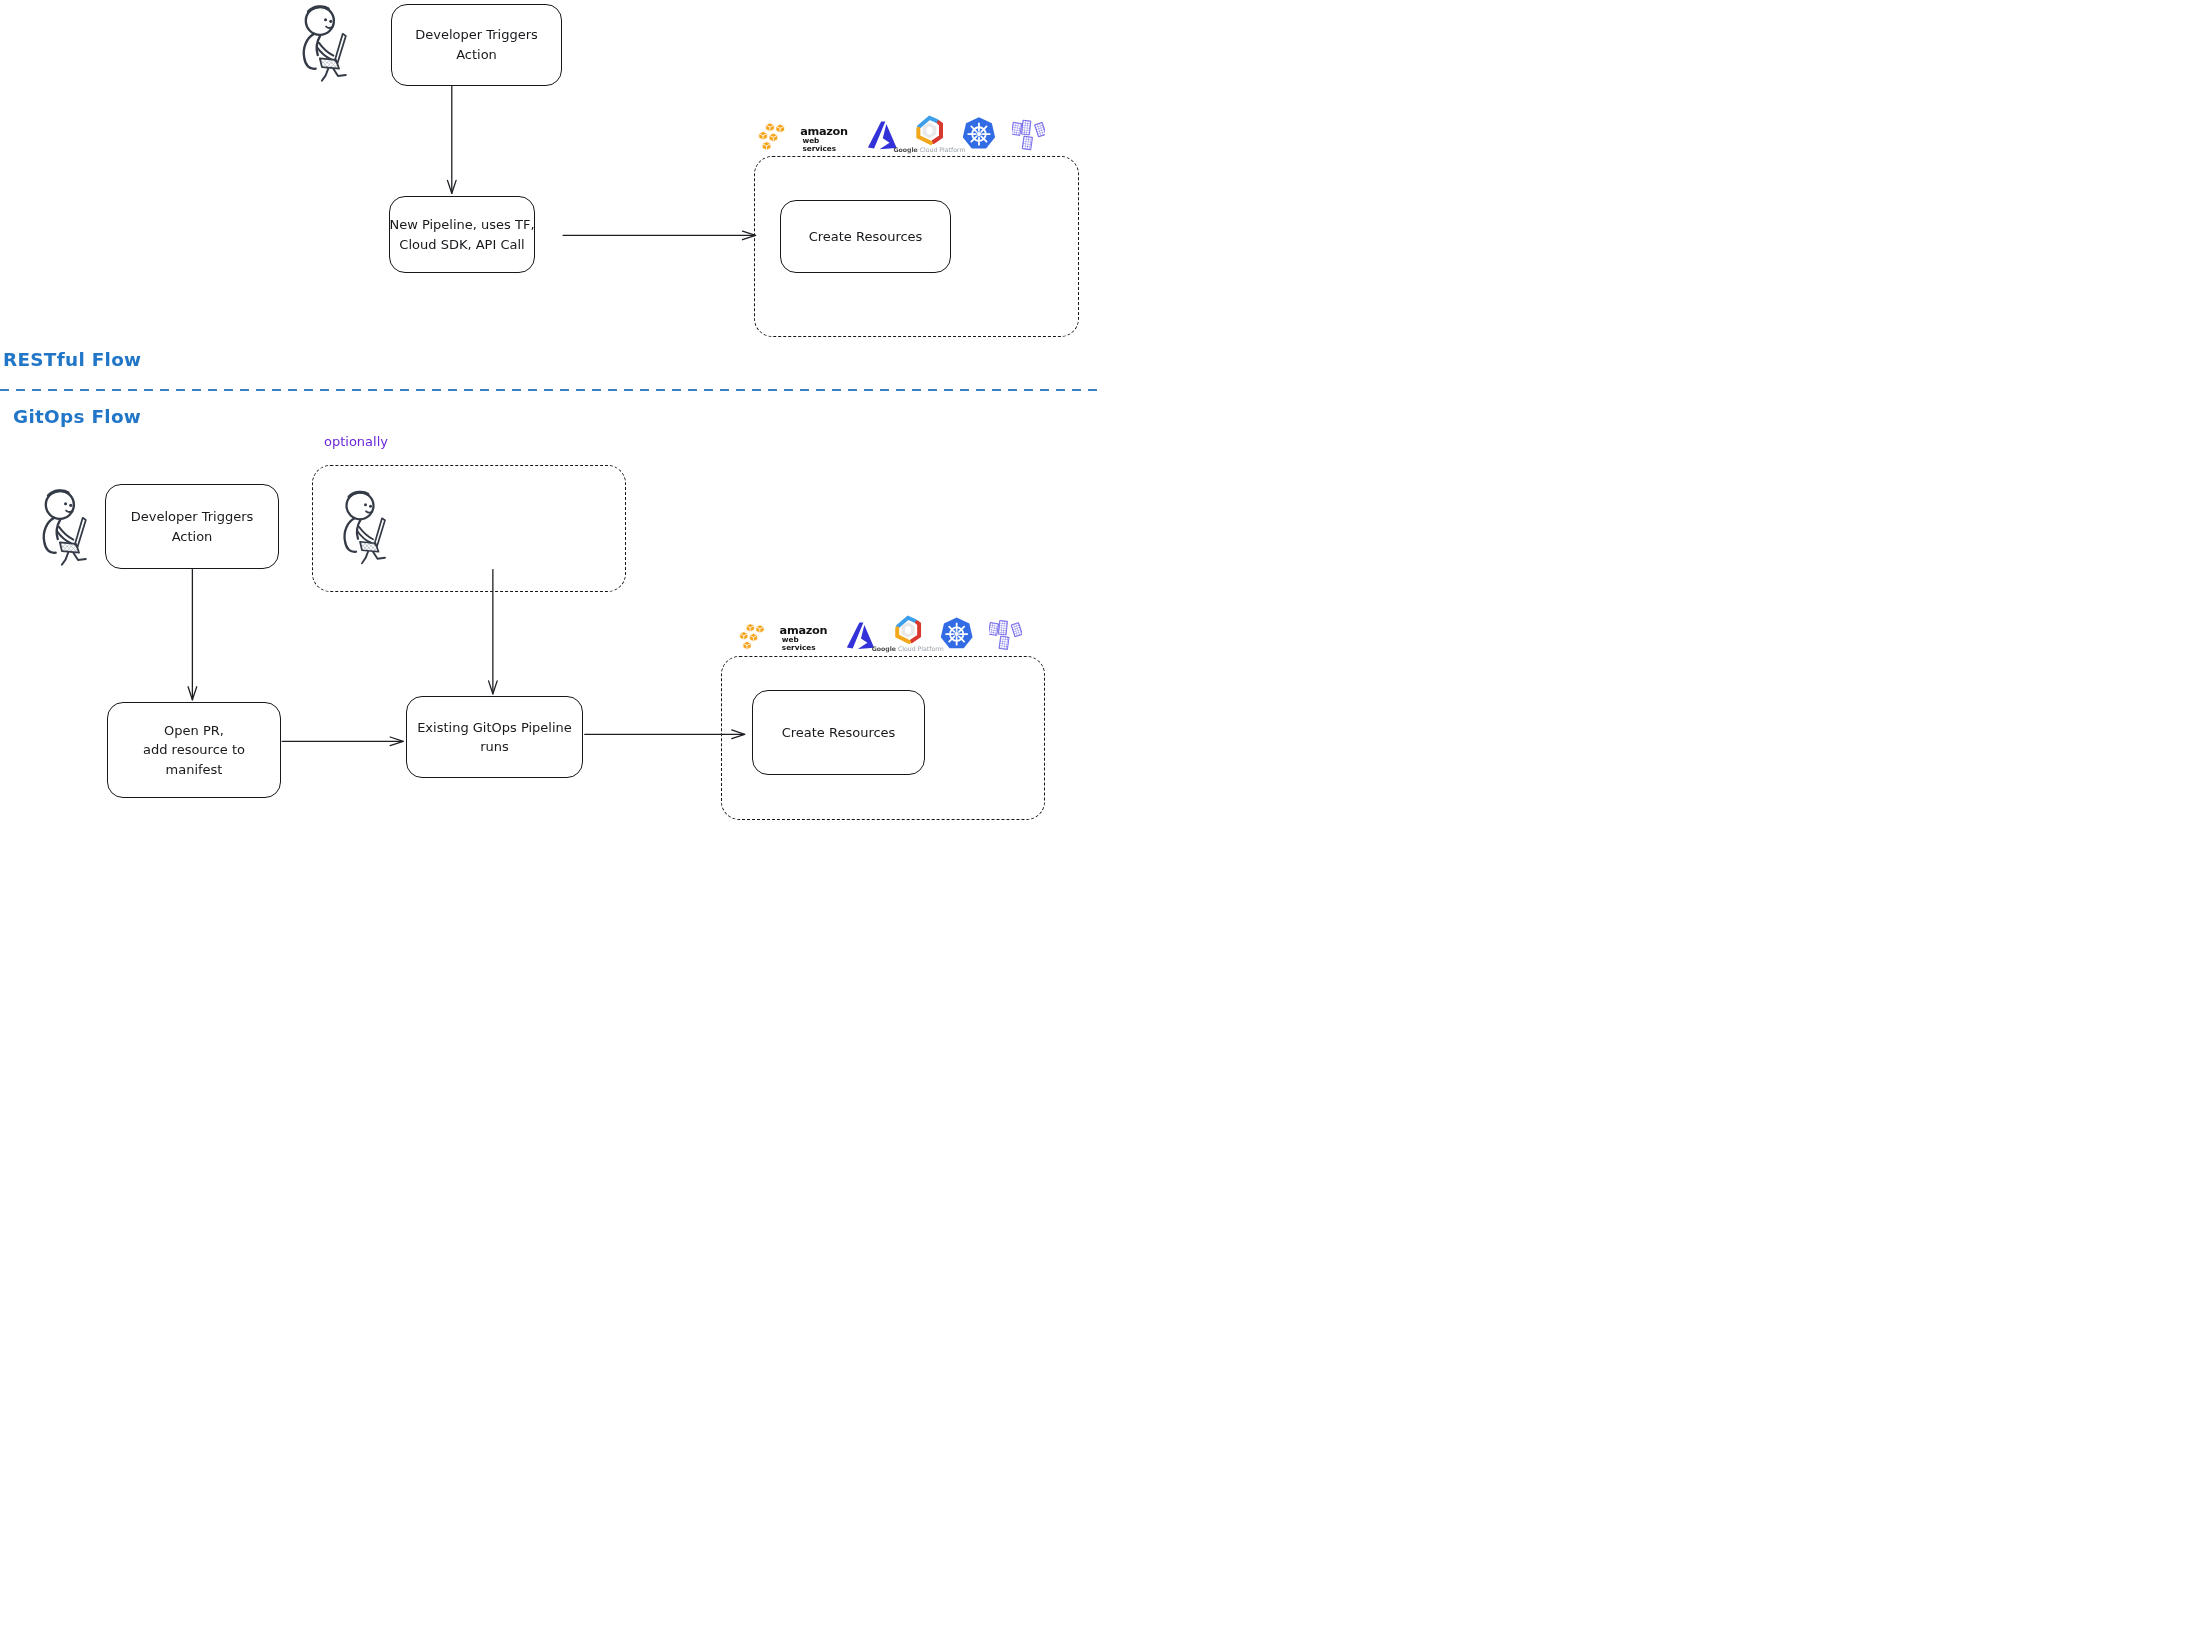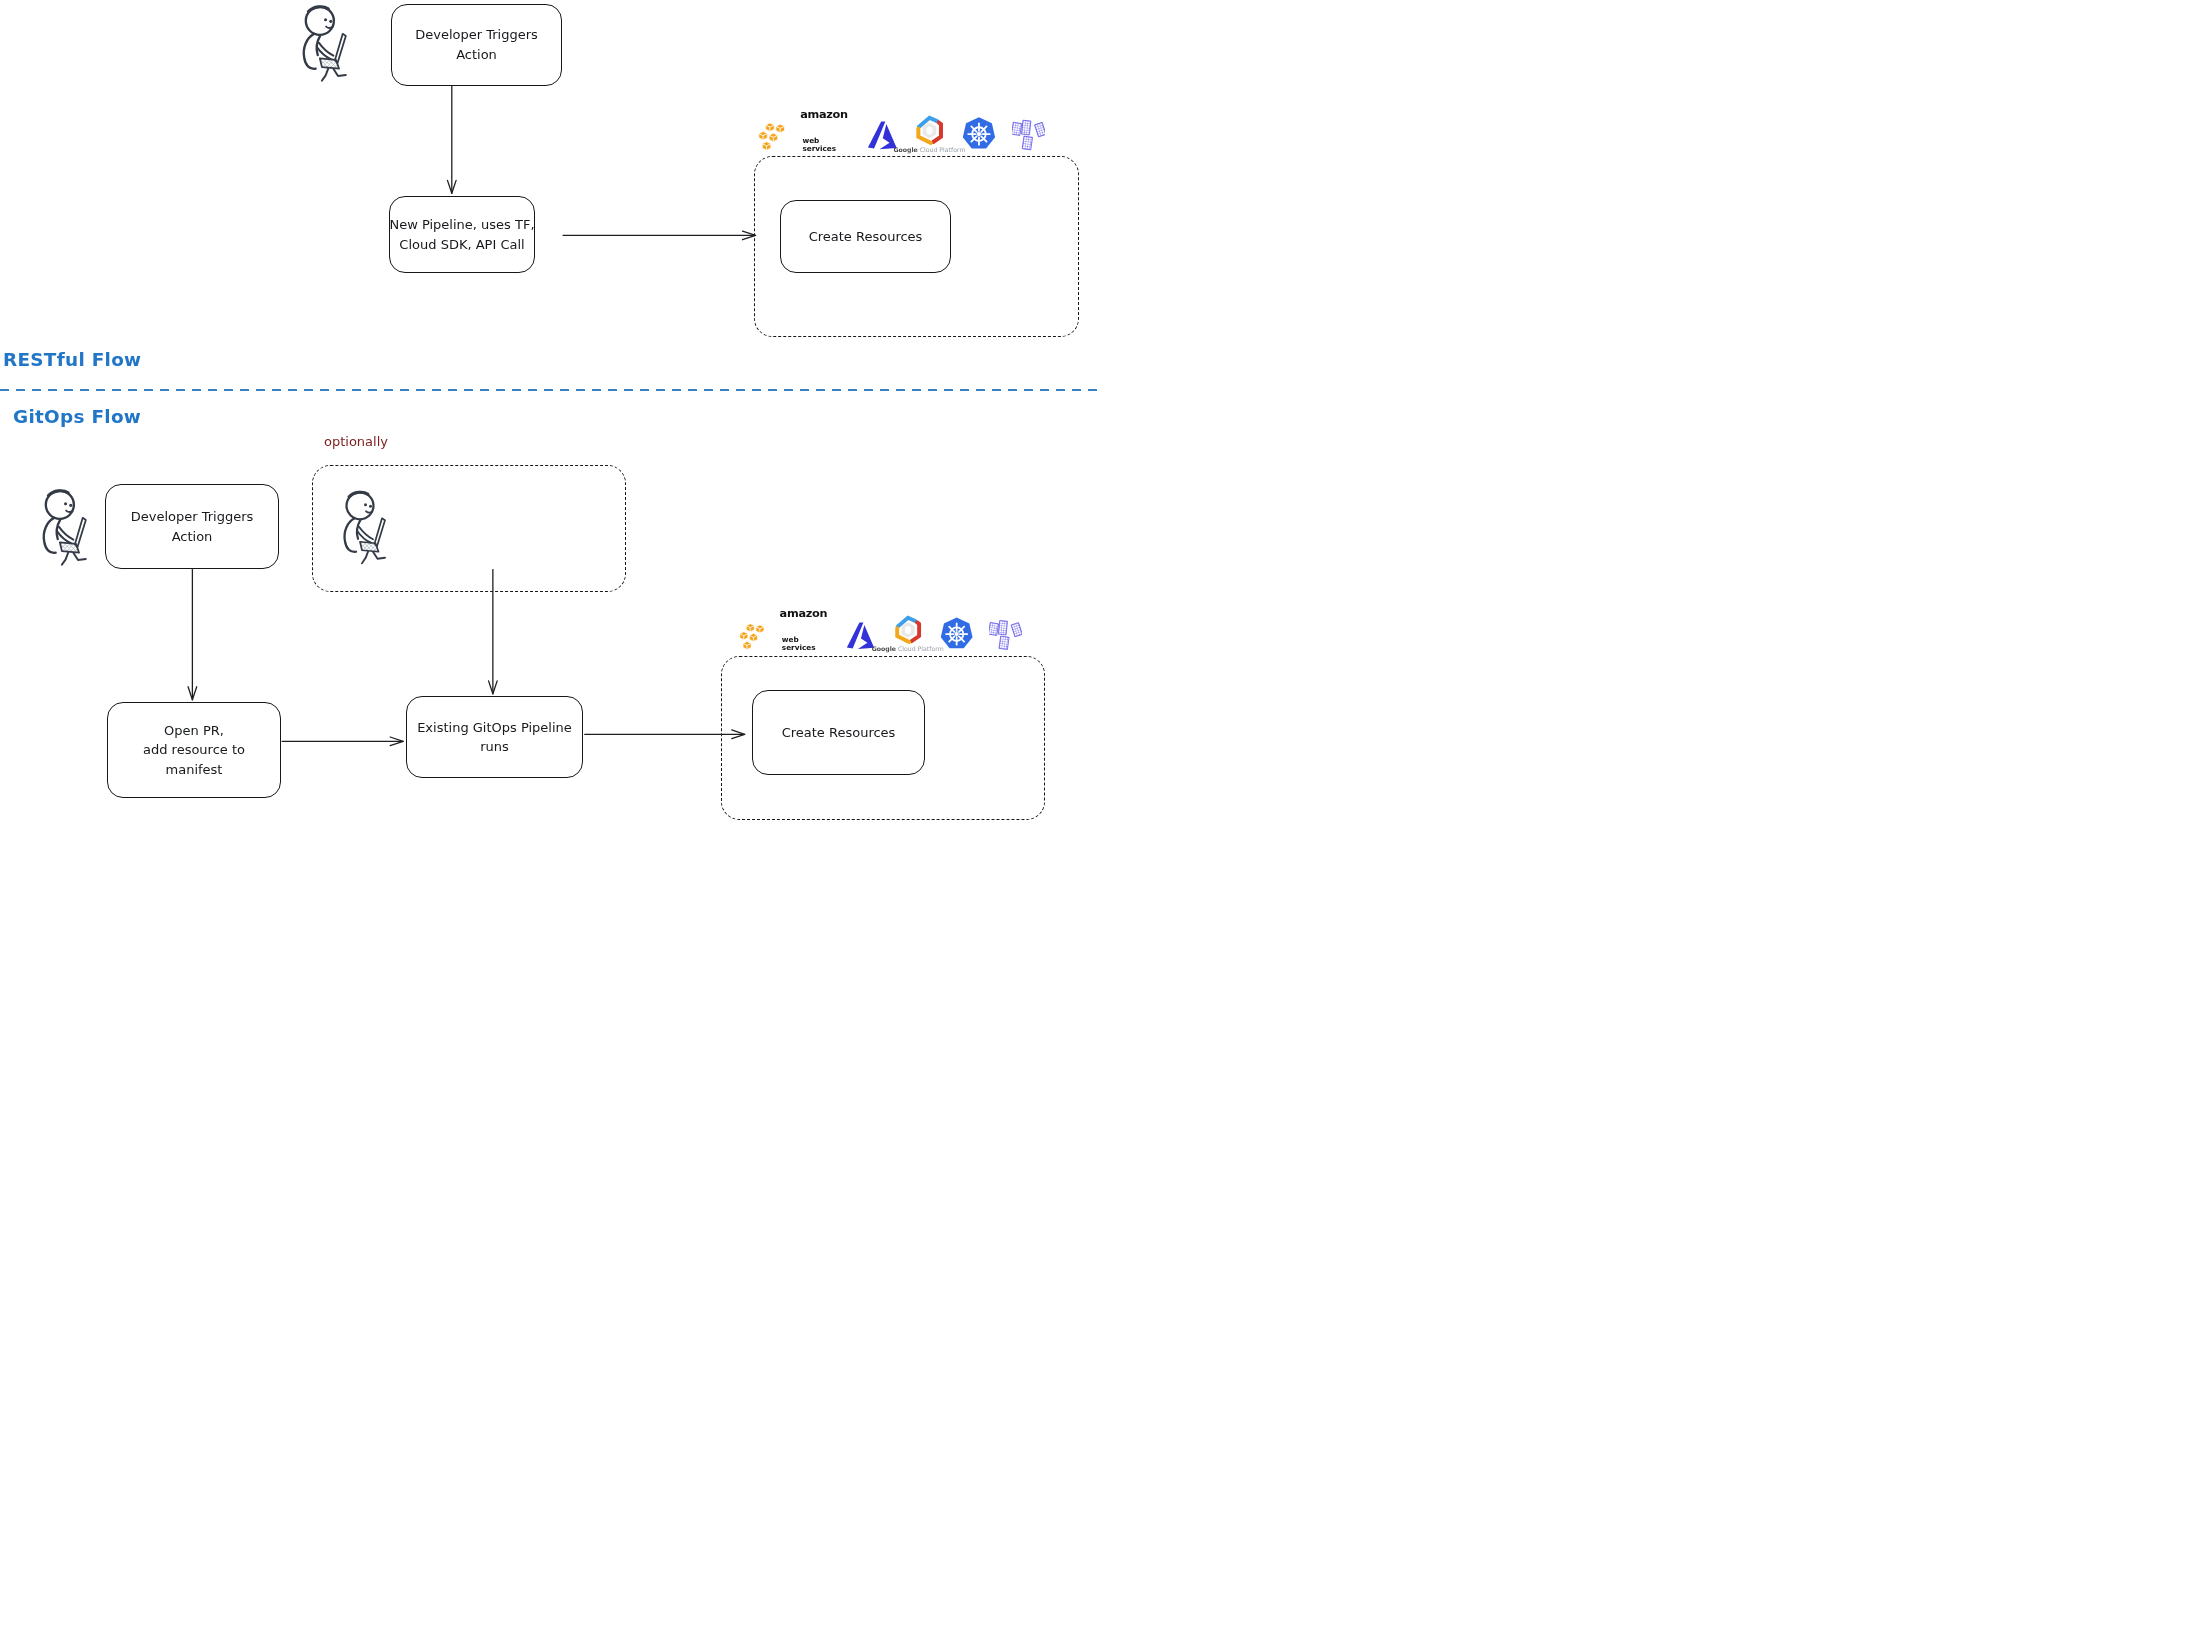--- a/index.html
+++ b/index.html
@@ -50,36 +50,36 @@
     position: absolute;
     left: 0; right: 0;
     top: 389px;
     height: 1.6px;
     background: repeating-linear-gradient(90deg, #3a7fc2 0 8.6px, transparent 8.6px 16px);
     z-index: 2;
   }
   .optionally-label {
     position: absolute;
     font-size: 13px;
-    color: #7f1d1d;
+    color: #6d28d9;
     z-index: 4;
   }
   .dev-figure { position: absolute; z-index: 3; }
   .logo-row {
     position: absolute;
     display: flex;
     align-items: flex-end;
     gap: 15px;
     z-index: 2;
   }
   .logo { display: block; }
   .logo-aws { display: flex; align-items: flex-end; gap: 14px; }
   .aws-text { display: flex; flex-direction: column; line-height: 1; padding-bottom: 1.1px; }
   .aws-line1 { font-weight: 700; font-size: 11.3px; color: #121212; letter-spacing: -0.3px; }
-  .aws-line2 { font-weight: 600; font-size: 7.3px; color: #121212; margin-top: 17px; margin-left: 2.2px; }
+  .aws-line2 { font-weight: 600; font-size: 7.3px; color: #121212; margin-top: 0; margin-left: 2.2px; }
   .logo-gcp { display: flex; flex-direction: column; align-items: center; width: 33px; }
   .gcp-caption { white-space: nowrap; font-size: 6.2px; margin-top: 0.5px; }
   .gcp-bold { font-weight: 700; color: #4a4a4a; }
   .gcp-light { color: #9aa0a6; }
   .arrow-layer {
     position: absolute;
     inset: 0;
     width: 100%;
     height: 100%;
     z-index: 5;

